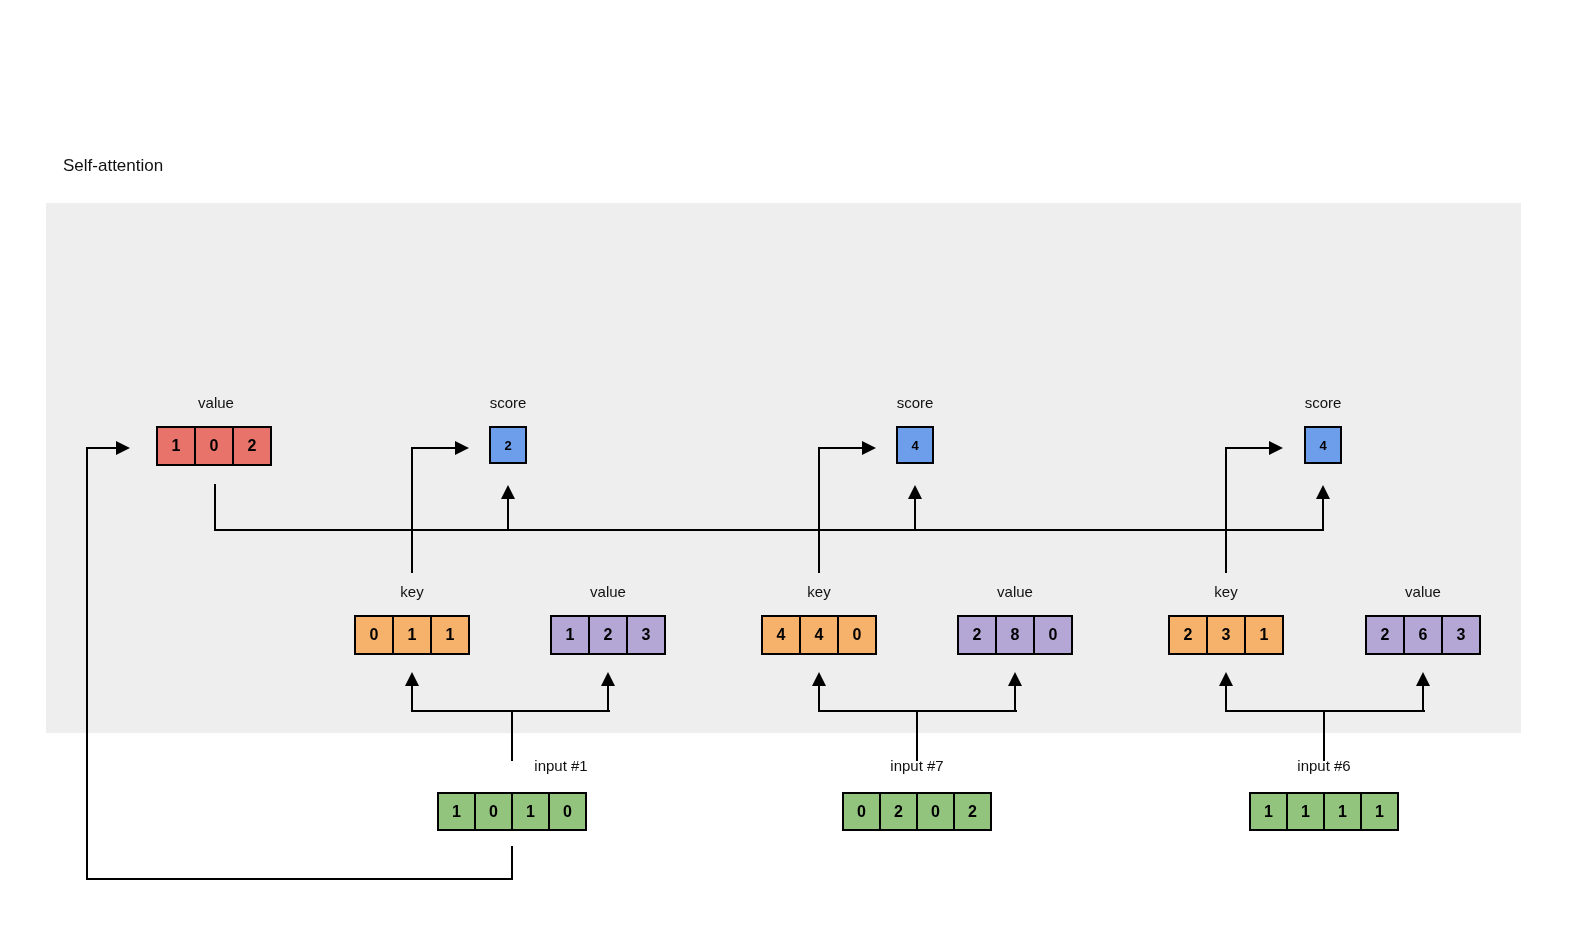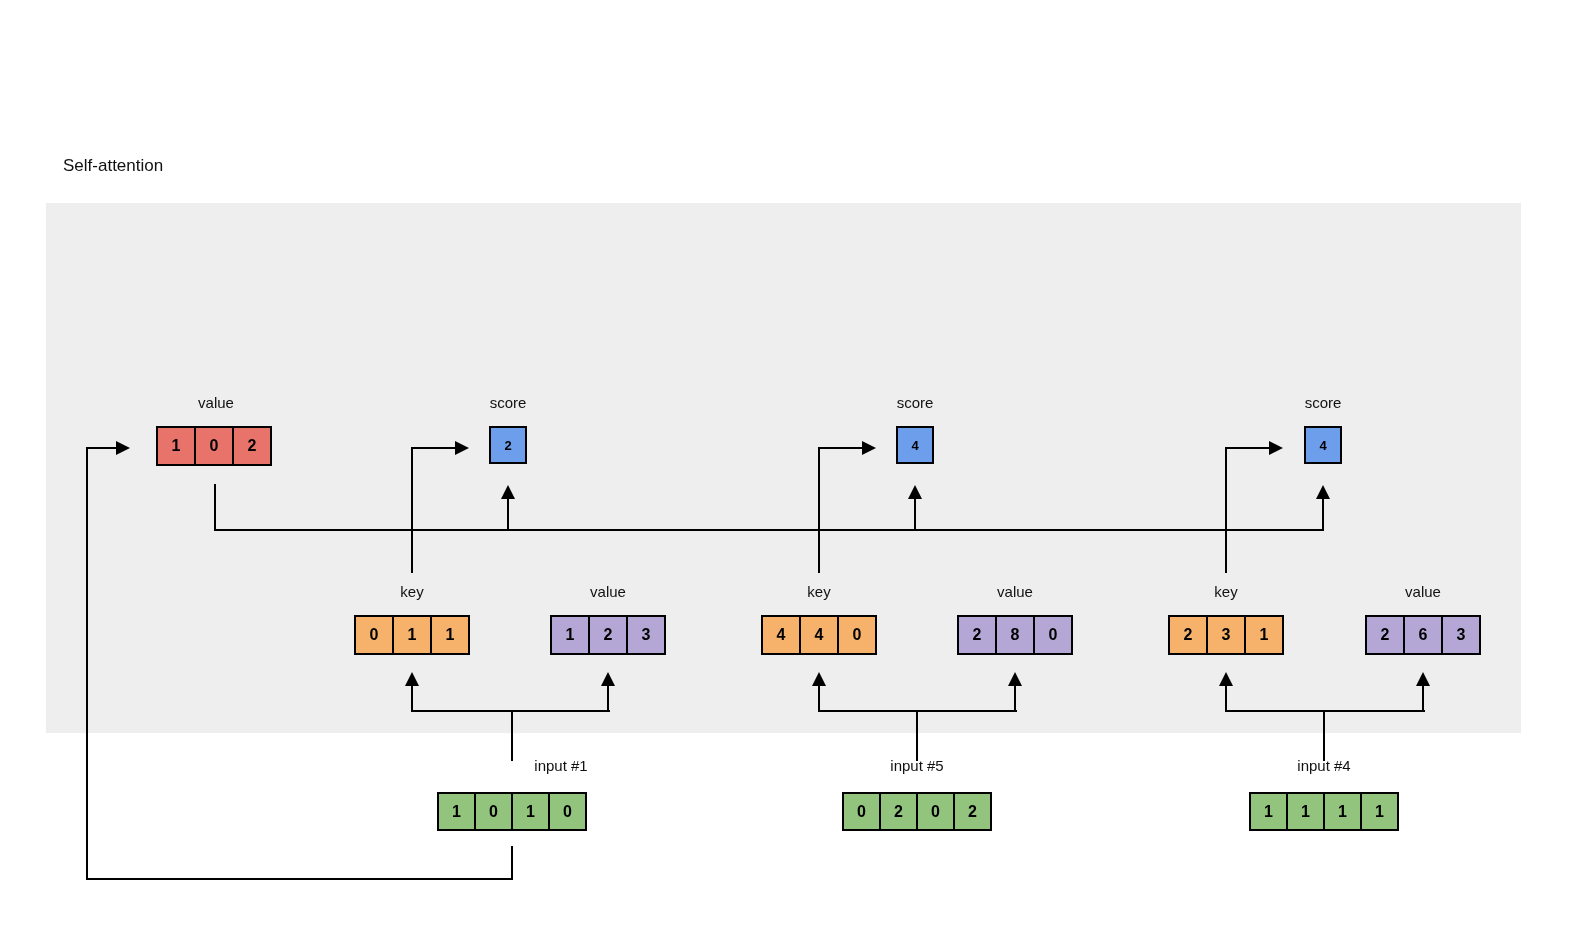--- a/index.html
+++ b/index.html
@@ -137,26 +137,26 @@
   <div class="cell">3</div>
 </div>
 
 <div class="abs lbl" style="left:537px;top:757px;margin-left:24px;">input #1</div>
 <div class="abs vec i" style="left:437px;top:792px;">
   <div class="cell sm">1</div>
   <div class="cell sm">0</div>
   <div class="cell sm">1</div>
   <div class="cell sm">0</div>
 </div>
-<div class="abs lbl" style="left:917px;top:757px;">input #5</div>
+<div class="abs lbl" style="left:917px;top:757px;">input #7</div>
 <div class="abs vec i" style="left:842px;top:792px;">
   <div class="cell sm">0</div>
   <div class="cell sm">2</div>
   <div class="cell sm">0</div>
   <div class="cell sm">2</div>
 </div>
-<div class="abs lbl" style="left:1324px;top:757px;">input #4</div>
+<div class="abs lbl" style="left:1324px;top:757px;">input #6</div>
 <div class="abs vec i" style="left:1249px;top:792px;">
   <div class="cell sm">1</div>
   <div class="cell sm">1</div>
   <div class="cell sm">1</div>
   <div class="cell sm">1</div>
 </div>
 
 </body></html>

